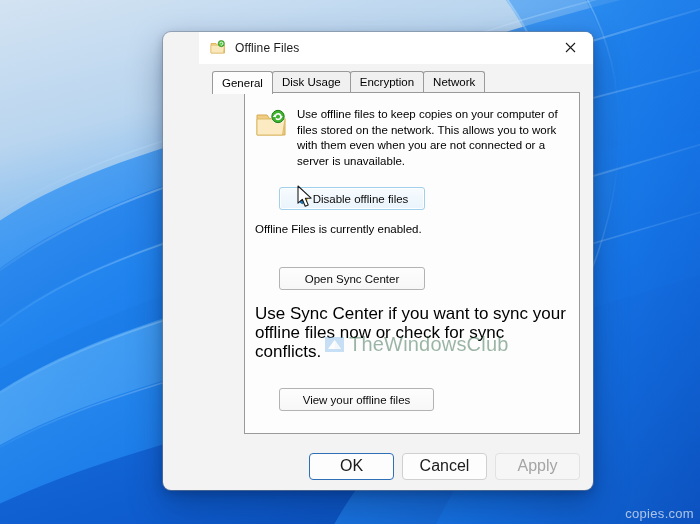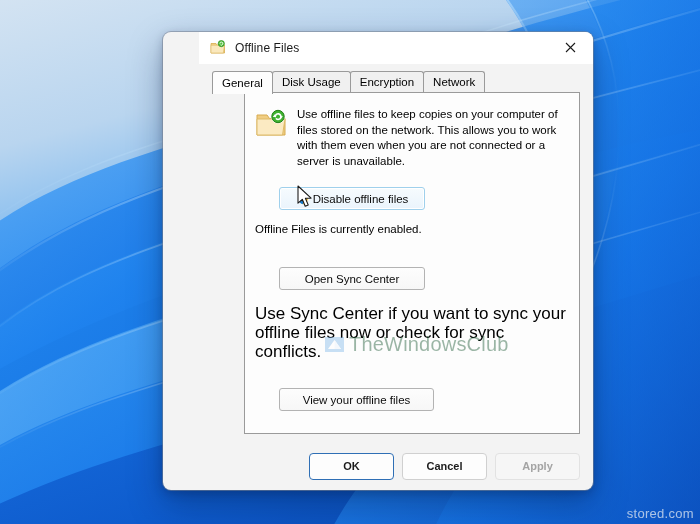--- a/index.html
+++ b/index.html
@@ -208,31 +208,30 @@
     display: flex;
     align-items: center;
     justify-content: flex-end;
     padding: 0 13px 0 0;
     box-sizing: border-box;
     gap: 8px;
   }
   .fbtn {
     width: 85px;
     height: 27px;
-    font-size: 11px;
+    font-size: 16px;
     font-family: "Liberation Sans", sans-serif;
     border-radius: 4px;
     display: inline-flex;
     align-items: center;
     justify-content: center;
     box-sizing: border-box;
     background: #fdfdfd;
     border: 1px solid #d0d0d0;
     color: #1b1b1b;
-    font-weight: bold;
   }
   .fbtn.default {
     border: 1.6px solid #2f6fb5;
   }
   .fbtn.disabled {
     color: #a4a4a4;
     background: #f6f6f6;
     border: 1px solid #e2e2e2;
   }
 
@@ -337,21 +336,21 @@
     <path d="M-40,302 C90,187 240,172 390,112 C520,60 620,32 760,-8" fill="none" stroke="url(#edge)" stroke-width="2.2" opacity=".8"></path>
     <path d="M-40,362 C60,257 200,240 340,180 C470,124 600,98 760,54" fill="none" stroke="url(#edge)" stroke-width="1.8" opacity=".7"></path>
     <path d="M-40,422 C70,332 210,314 360,254 C500,198 630,168 760,126" fill="none" stroke="url(#edge)" stroke-width="1.8" opacity=".65"></path>
     <path d="M-40,472 C70,394 220,374 380,314 C520,260 640,232 760,194" fill="none" stroke="url(#edge)" stroke-width="1.6" opacity=".6"></path>
     <path d="M472,-40 C602,82 562,252 432,402" fill="none" stroke="url(#edge)" stroke-width="2" opacity=".7"></path>
     <path d="M562,-40 C662,92 622,262 512,412" fill="none" stroke="url(#edge)" stroke-width="1.6" opacity=".6"></path>
     <path d="M-40,243 C80,143 230,133 400,63 C530,9 640,-7 760,-47" fill="none" stroke="url(#edge)" stroke-width="1.6" opacity=".55"></path>
   </svg>
 </div>
 
-<div class="site-wm">stored.com</div>
+<div class="site-wm">copies.com</div>
 
 <div id="dialog">
 
   <div class="titlebar">
     <span class="title-icon">
       <svg width="16" height="16" viewBox="0 0 16 16">
         <path d="M1 3.5 L6 3.5 L7.2 5 L14.5 5 L14.5 13 L1 13 Z" fill="#f3d28a" stroke="#d8ac4e" stroke-width=".8"></path>
         <path d="M1 5.2 L14.5 5.2 L13.3 13 L1 13 Z" fill="#fae8bd" stroke="#dcb75f" stroke-width=".6"></path>
         <circle cx="11.3" cy="3.6" r="3.1" fill="#4fbf3c" stroke="#2f8c22" stroke-width=".7"></circle>
         <path d="M9.9 3.6 a1.5 1.5 0 1 1 .6 1.2" fill="none" stroke="#ffffff" stroke-width=".85"></path>

